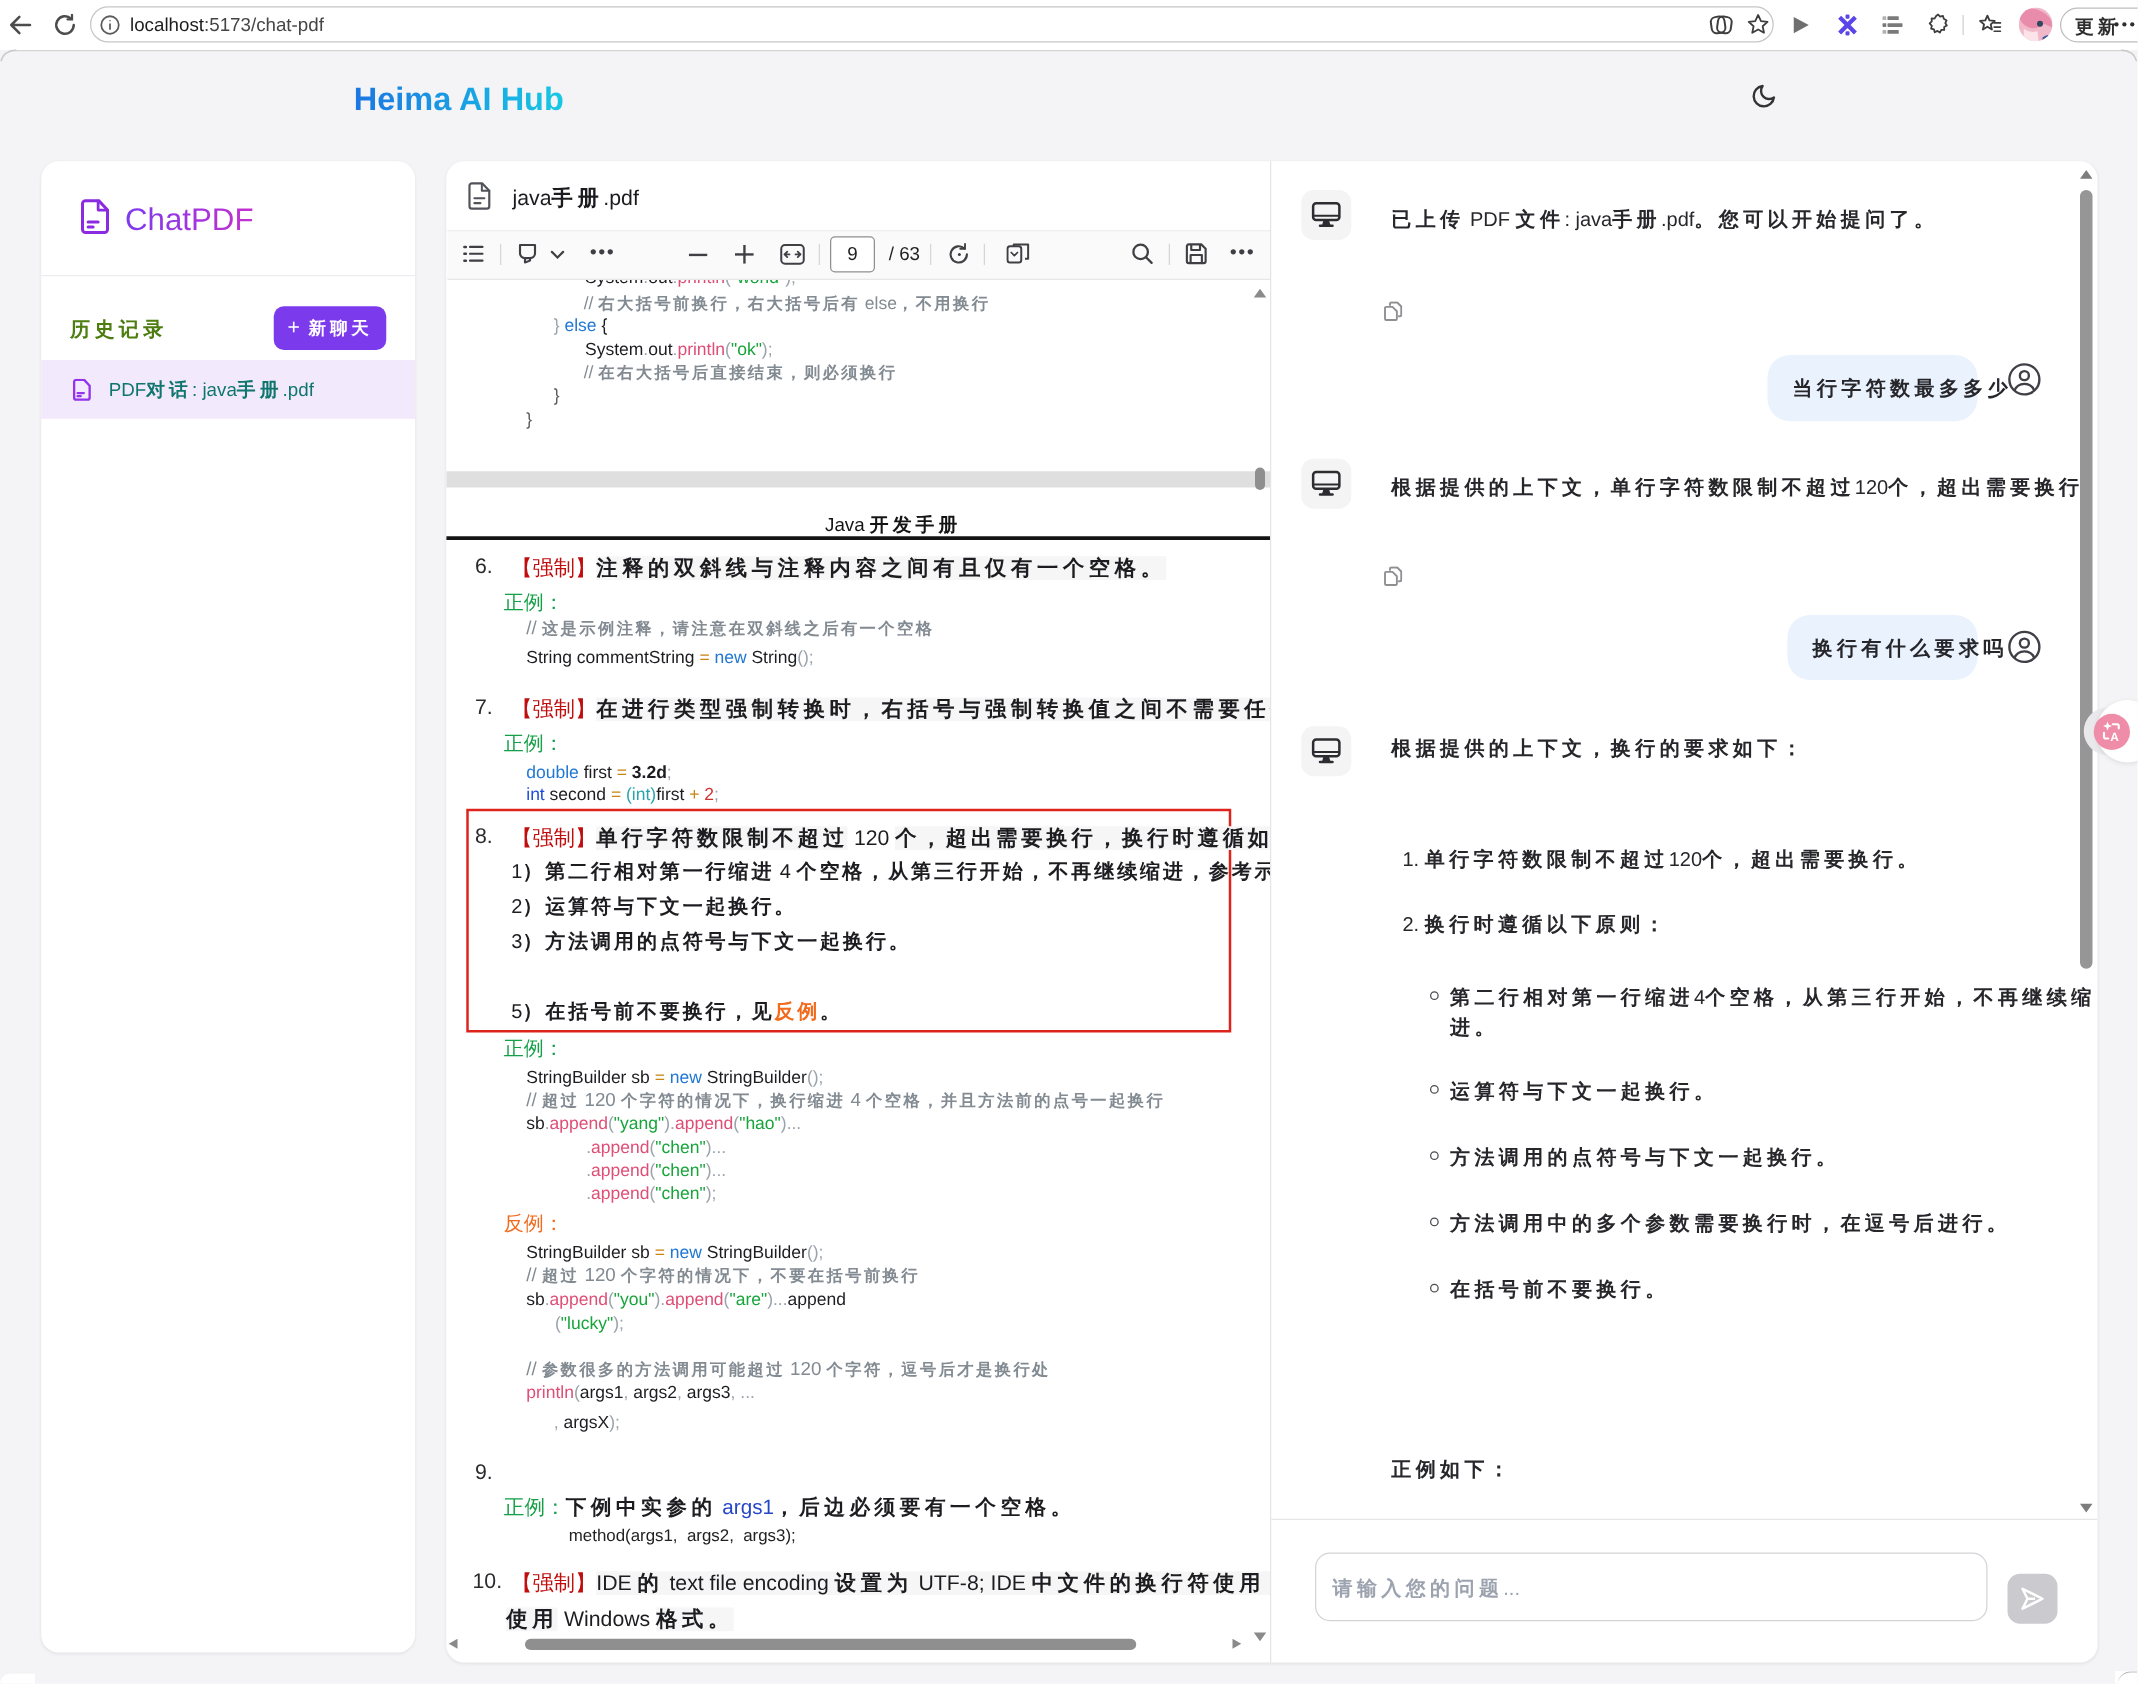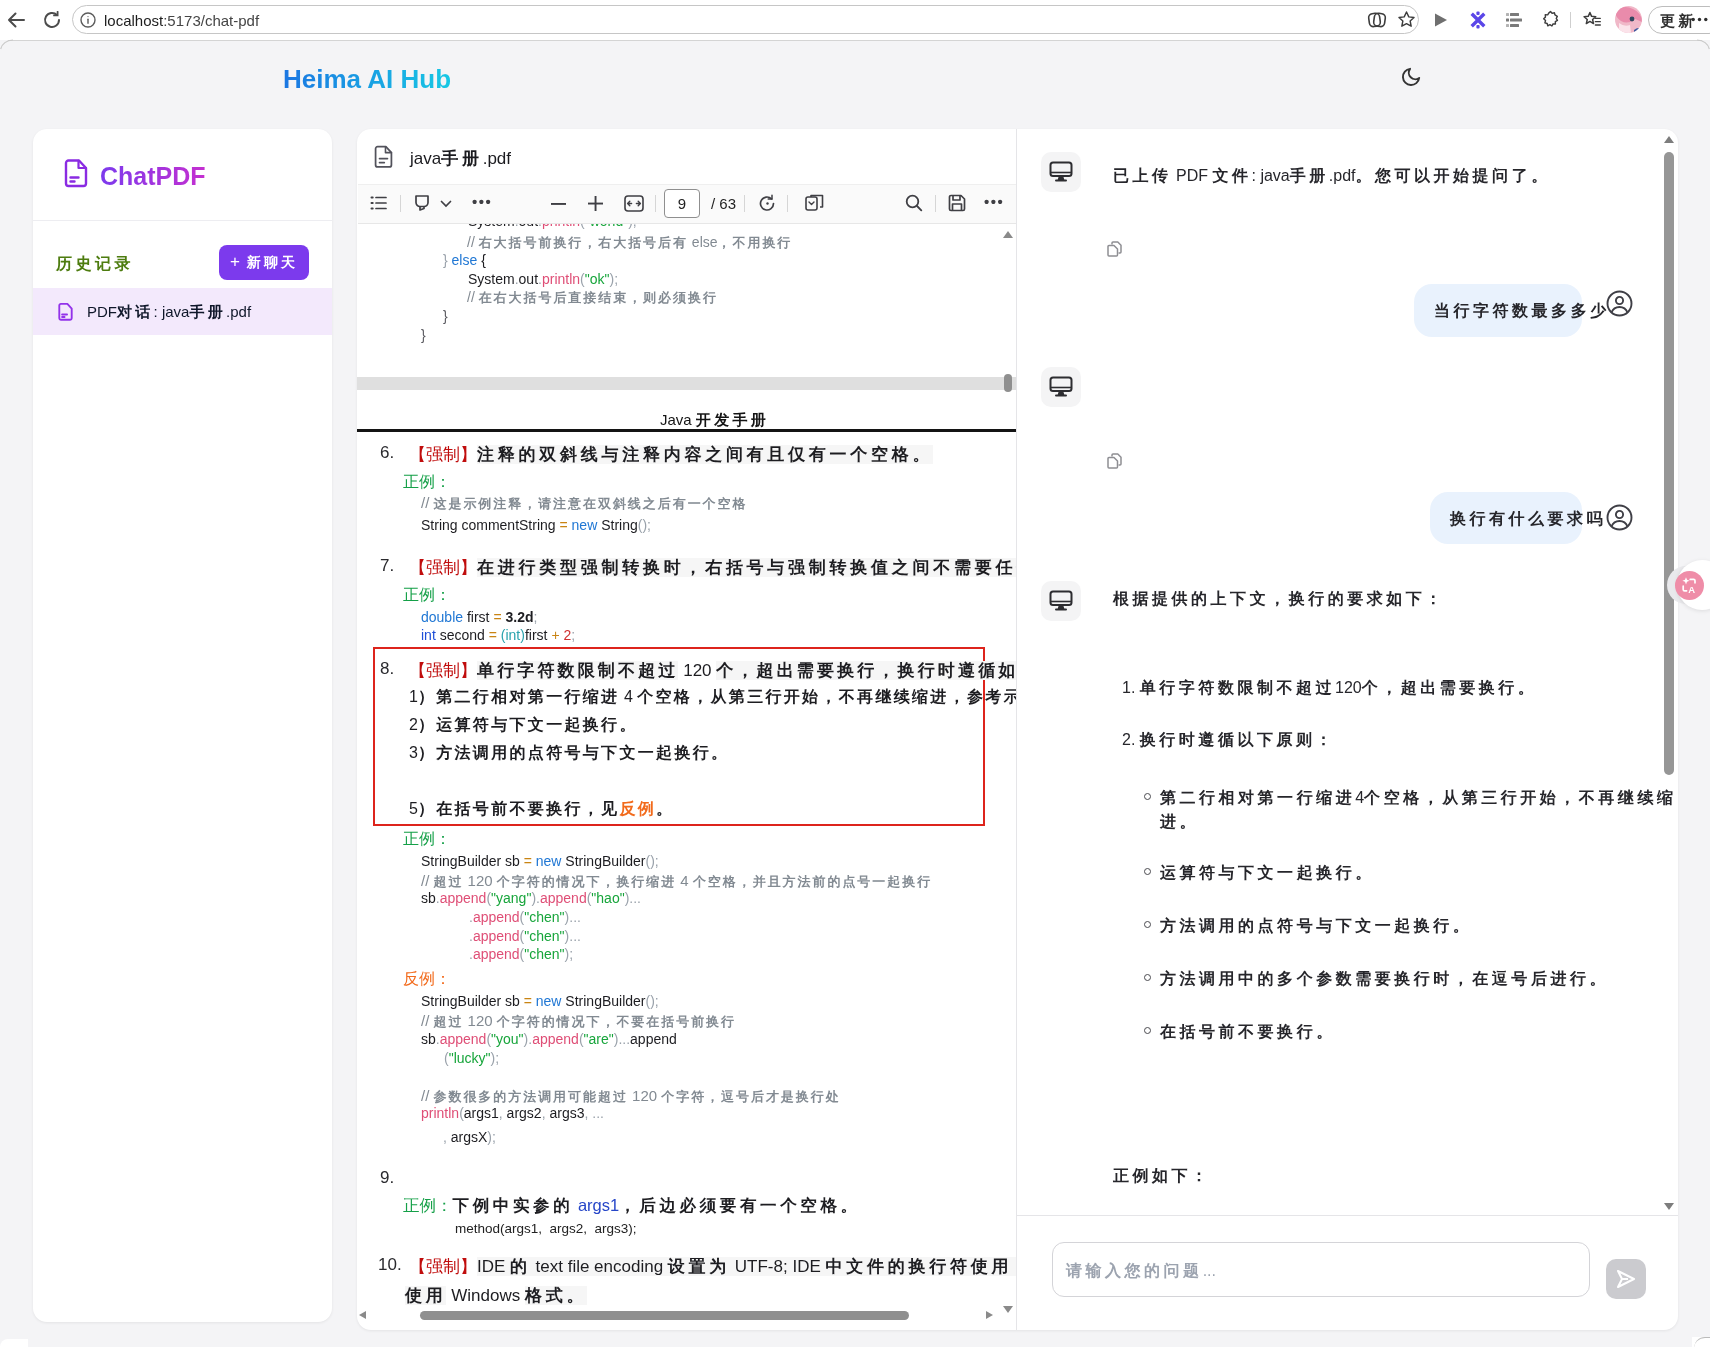--- a/index.html
+++ b/index.html
@@ -109,33 +109,33 @@
     <path d="M20 13.5A8.5 8.5 0 1 1 10.5 4a6.8 6.8 0 0 0 9.5 9.5z"></path>
   </svg>
 
 <div class="abs" style="left:33px;top:129px;width:299px;height:1193px;background:#fff;border-radius:14px;box-shadow:0 1px 3px rgba(0,0,0,.07)"></div>
 
 <svg class="abs" style="left:64px;top:159px" width="24" height="29" viewBox="0 0 24 29" fill="none" stroke="#8a2be2" stroke-width="2.4" stroke-linecap="round" stroke-linejoin="round">
     <path d="M2 4a2.5 2.5 0 0 1 2.5-2.5H15L22 9v15.5A2.5 2.5 0 0 1 19.5 27h-15A2.5 2.5 0 0 1 2 24.5z"></path>
     <path d="M14.5 1.8V9H22" stroke-width="2.2"></path>
     <path d="M6.5 18.5h8M6.5 22.5h4"></path>
   </svg>
-<div class="abs" style="left:100px;top:162px;font-size:25px;font-weight:700;background:linear-gradient(90deg,#7c3aed,#c52fd0);-webkit-background-clip:text;background-clip:text;color:transparent">ChatPDF</div>
+<div class="abs" style="left:100px;top:162px;font-size:25px;font-weight:400;background:linear-gradient(90deg,#7c3aed,#c52fd0);-webkit-background-clip:text;background-clip:text;color:transparent">ChatPDF</div>
 <div class="abs" style="left:33px;top:220px;width:299px;height:1px;background:#ededf1"></div>
 <div class="abs cj" style="left:56px;top:254px;font-size:16px;color:#4d7c0f">历史记录</div>
 <div class="abs" style="left:219px;top:245px;width:90px;height:35px;border-radius:8px;background:#7c3aed;color:#fff;display:flex;align-items:center;justify-content:center;font-size:14px">
     <span style="font-size:17px;font-weight:400;margin-right:7px;margin-top:-2px">+</span>
     <span class="cj">新聊天</span>
   </div>
 <div class="abs" style="left:33px;top:288px;width:299px;height:47px;background:#f3e9fc"></div>
 <svg class="abs" style="left:58px;top:303px" width="15" height="18" viewBox="0 0 24 29" fill="none" stroke="#9333ea" stroke-width="3" stroke-linecap="round" stroke-linejoin="round">
     <path d="M2 4a2.5 2.5 0 0 1 2.5-2.5H15L22 9v15.5A2.5 2.5 0 0 1 19.5 27h-15A2.5 2.5 0 0 1 2 24.5z"></path>
     <path d="M6.5 18.5h8M6.5 22.5h4"></path>
   </svg>
-<div class="abs" style="left:87px;top:303px;font-size:15px;color:#0f172a">PDF<span class="cj">对话</span>: java<span class="cj">手册</span>.pdf</div>
+<div class="abs" style="left:87px;top:303px;font-size:15px;color:#0f766e">PDF<span class="cj">对话</span>: java<span class="cj">手册</span>.pdf</div>
 
 <div class="abs" style="left:357px;top:129px;width:1321px;height:1201px;background:#fff;border-radius:14px;box-shadow:0 1px 3px rgba(0,0,0,.07)"></div>
 <div class="abs" style="left:1016px;top:129px;width:1px;height:1201px;background:#e5e5e8"></div>
 
 <svg class="abs" style="left:374px;top:145px" width="19" height="24" viewBox="0 0 24 29" fill="none" stroke="#52525b" stroke-width="2.2" stroke-linecap="round" stroke-linejoin="round">
     <path d="M2 4a2.5 2.5 0 0 1 2.5-2.5H15L22 9v15.5A2.5 2.5 0 0 1 19.5 27h-15A2.5 2.5 0 0 1 2 24.5z"></path>
     <path d="M14.5 1.8V9H22" stroke-width="2"></path>
     <path d="M7 16.5h10M7 21.5h6"></path>
   </svg>
 <div class="abs" style="left:410px;top:147px;font-size:17px;color:#1b1b1f">java<span class="cj">手册</span>.pdf</div>
@@ -279,20 +279,21 @@
       <path d="M5.5 22.5a8.6 8.6 0 0 1 16 0"></path>
     </svg>
 
   <div class="abs" style="left:24px;top:238px;width:40px;height:40px;border-radius:10px;background:#f4f4f5"></div>
   <svg class="abs" style="left:31px;top:245px" width="26" height="26" viewBox="0 0 26 26" fill="none" stroke="#2d2d31" stroke-width="2">
       <rect x="2.5" y="3.5" width="21" height="13.5" rx="2.5"></rect>
       <path d="M2.5 13.5h21" stroke-width="1.6"></path>
       <path d="M11.3 17.5L10.3 21h5.4l-1-3.5" fill="#2d2d31" stroke-width="1.2"></path>
       <path d="M8 21.5h10" stroke-linecap="round"></path>
     </svg>
+  <div class="tline" style="left:96px;top:251px"><span class="cj">根据提供的上下文，单行字符数限制不超过</span>120<span class="cj">个，超出需要换行。</span></div>
   <svg class="abs" style="left:90px;top:324px" width="15" height="16" viewBox="0 0 15 16" fill="none" stroke="#8e8e93" stroke-width="1.5" stroke-linejoin="round">
       <path d="M5 3.5V2a1 1 0 0 1 1-1h4.8L14 4.2V11a1 1 0 0 1-1 1h-1.5"></path>
       <path d="M1 5.5a1 1 0 0 1 1-1h5L10.5 8v6a1 1 0 0 1-1 1H2a1 1 0 0 1-1-1z"></path>
     </svg>
 
   <div class="abs" style="left:413px;top:363px;width:152px;height:52px;border-radius:18px;background:#e9f2fd"></div>
   <div class="tline" style="left:433px;top:380px"><span class="cj">换行有什么要求吗</span></div>
   <svg class="abs" style="left:589px;top:375px" width="27" height="27" viewBox="0 0 27 27" fill="none" stroke="#3f3f46" stroke-width="1.9">
       <circle cx="13.5" cy="13.5" r="12"></circle>
       <circle cx="13.5" cy="10.5" r="3.6"></circle>

